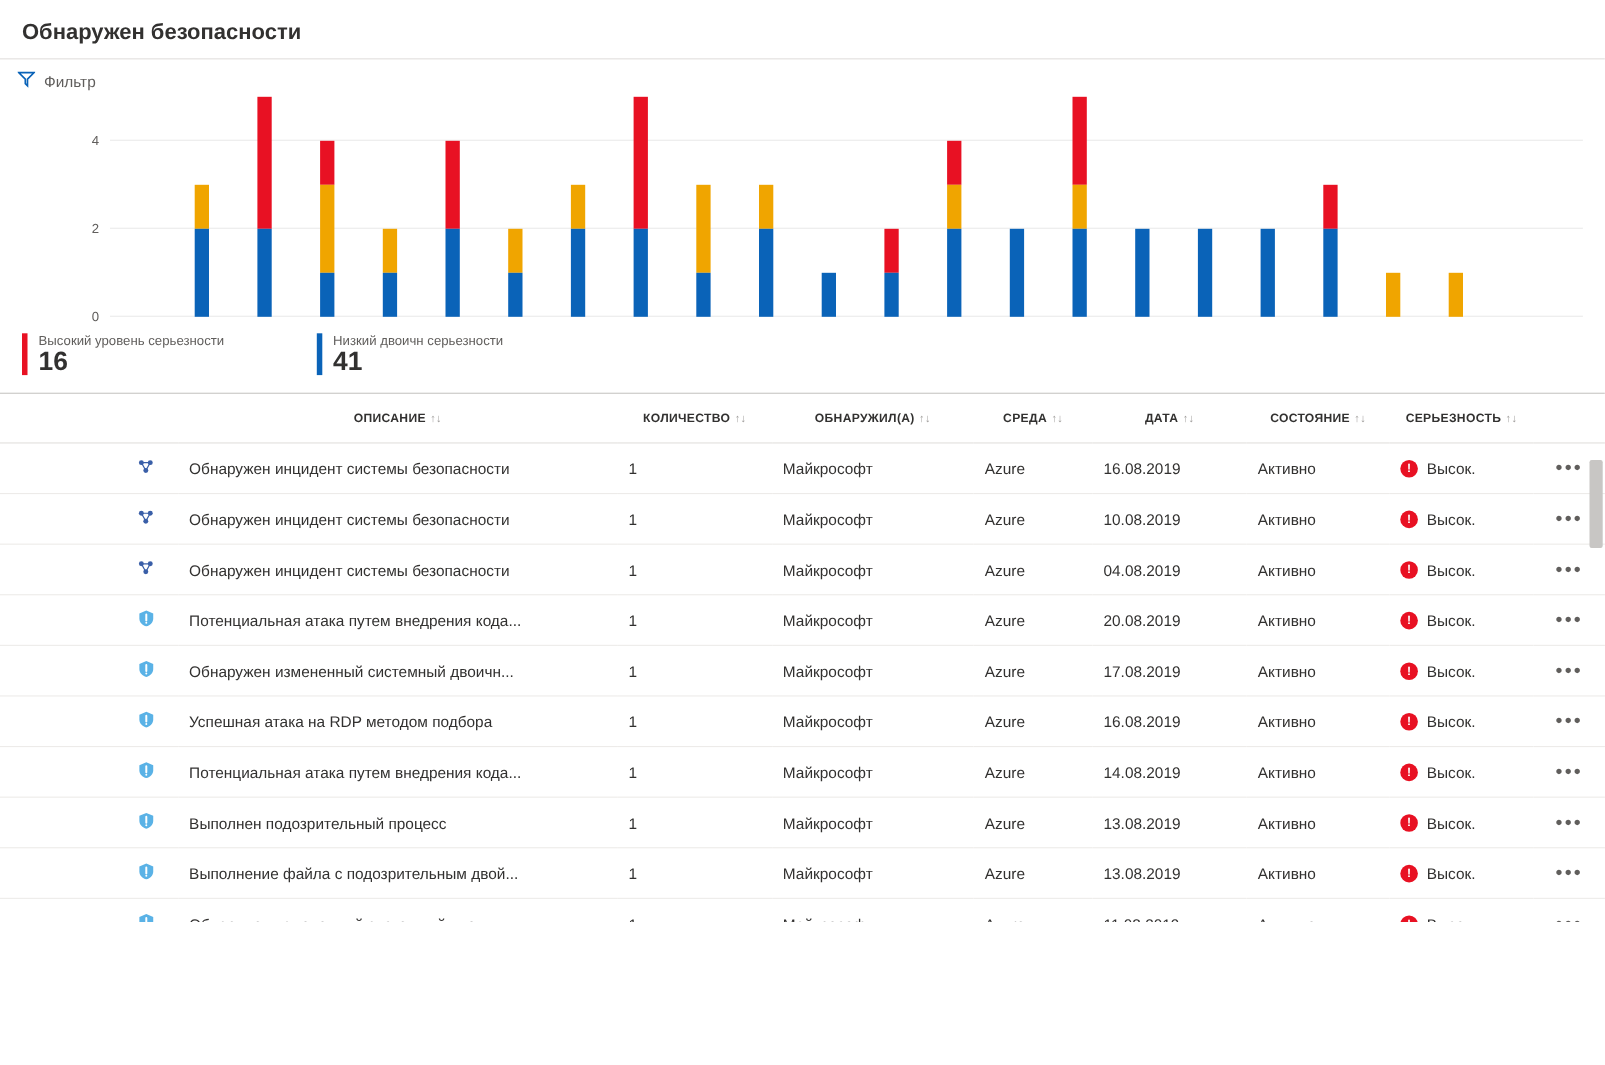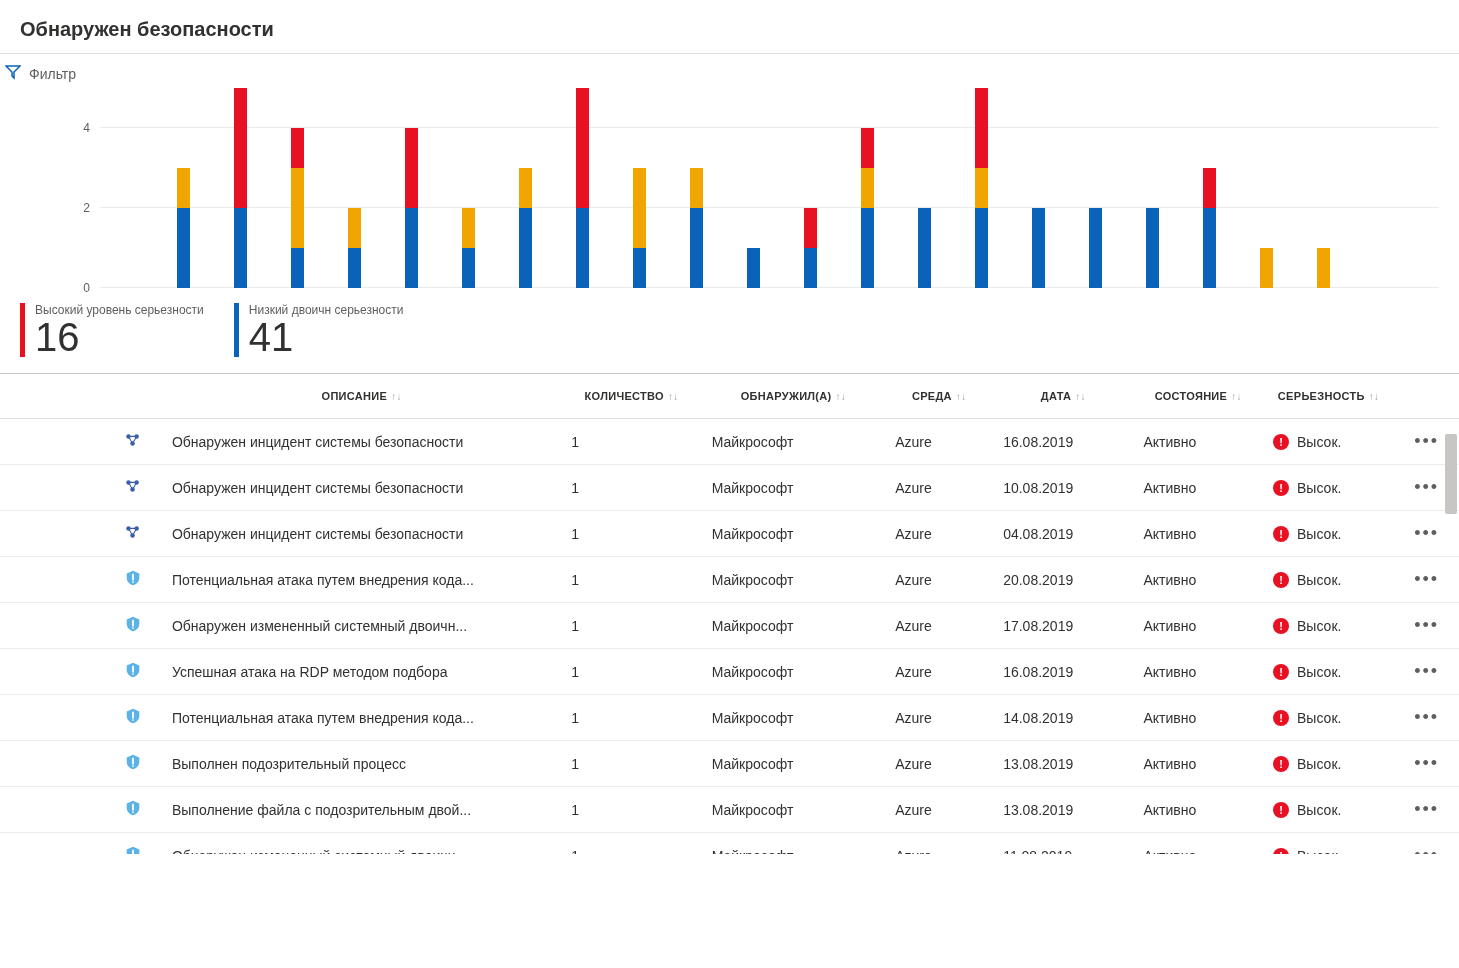--- a/index.html
+++ b/index.html
@@ -13,21 +13,21 @@
   .header {
     padding: 18px 20px 12px 20px;
     border-bottom: 1px solid #e1dfdd;
   }
   .page-title {
     font-size: 20px;
     font-weight: 600;
     color: #323130;
   }
   .filter-row {
-    padding: 10px 20px 6px 5px;
+    padding: 10px 20px 6px 16px;
     display: flex;
     align-items: center;
     gap: 8px;
     color: #605e5c;
     font-size: 14px;
   }
   .filter-icon svg { width: 16px; height: 16px; }
   .chart-area {
     padding: 0 20px 0 40px;
     position: relative;
@@ -89,36 +89,36 @@
     position: relative;
     height: 18px;
   }
   .x-label {
     position: absolute;
     transform: translateX(-50%);
     white-space: nowrap;
   }
   .summary {
     display: flex;
-    gap: 30px;
+    gap: 84px;
     padding: 14px 20px 16px 20px;
     border-bottom: 1px solid #c8c6c4;
   }
   .summary-item {
     display: flex;
     align-items: stretch;
     gap: 10px;
   }
   .summary-bar { width: 5px; }
   .summary-bar.high { background: #e81123; }
   .summary-bar.med { background: #f0a500; }
   .summary-bar.low { background: #0a63b8; }
   .summary-text { display: flex; flex-direction: column; }
   .summary-label { font-size: 12px; color: #605e5c; margin-bottom: 0px; }
-  .summary-value { font-size: 40px; font-weight: 400; line-height: 1; }
+  .summary-value { font-size: 24px; font-weight: 700; line-height: 1; }
   .table-wrap {
     overflow-y: auto;
     height: 480px;
     position: relative;
   }
   table {
     width: 100%;
     border-collapse: collapse;
   }
   thead th {

